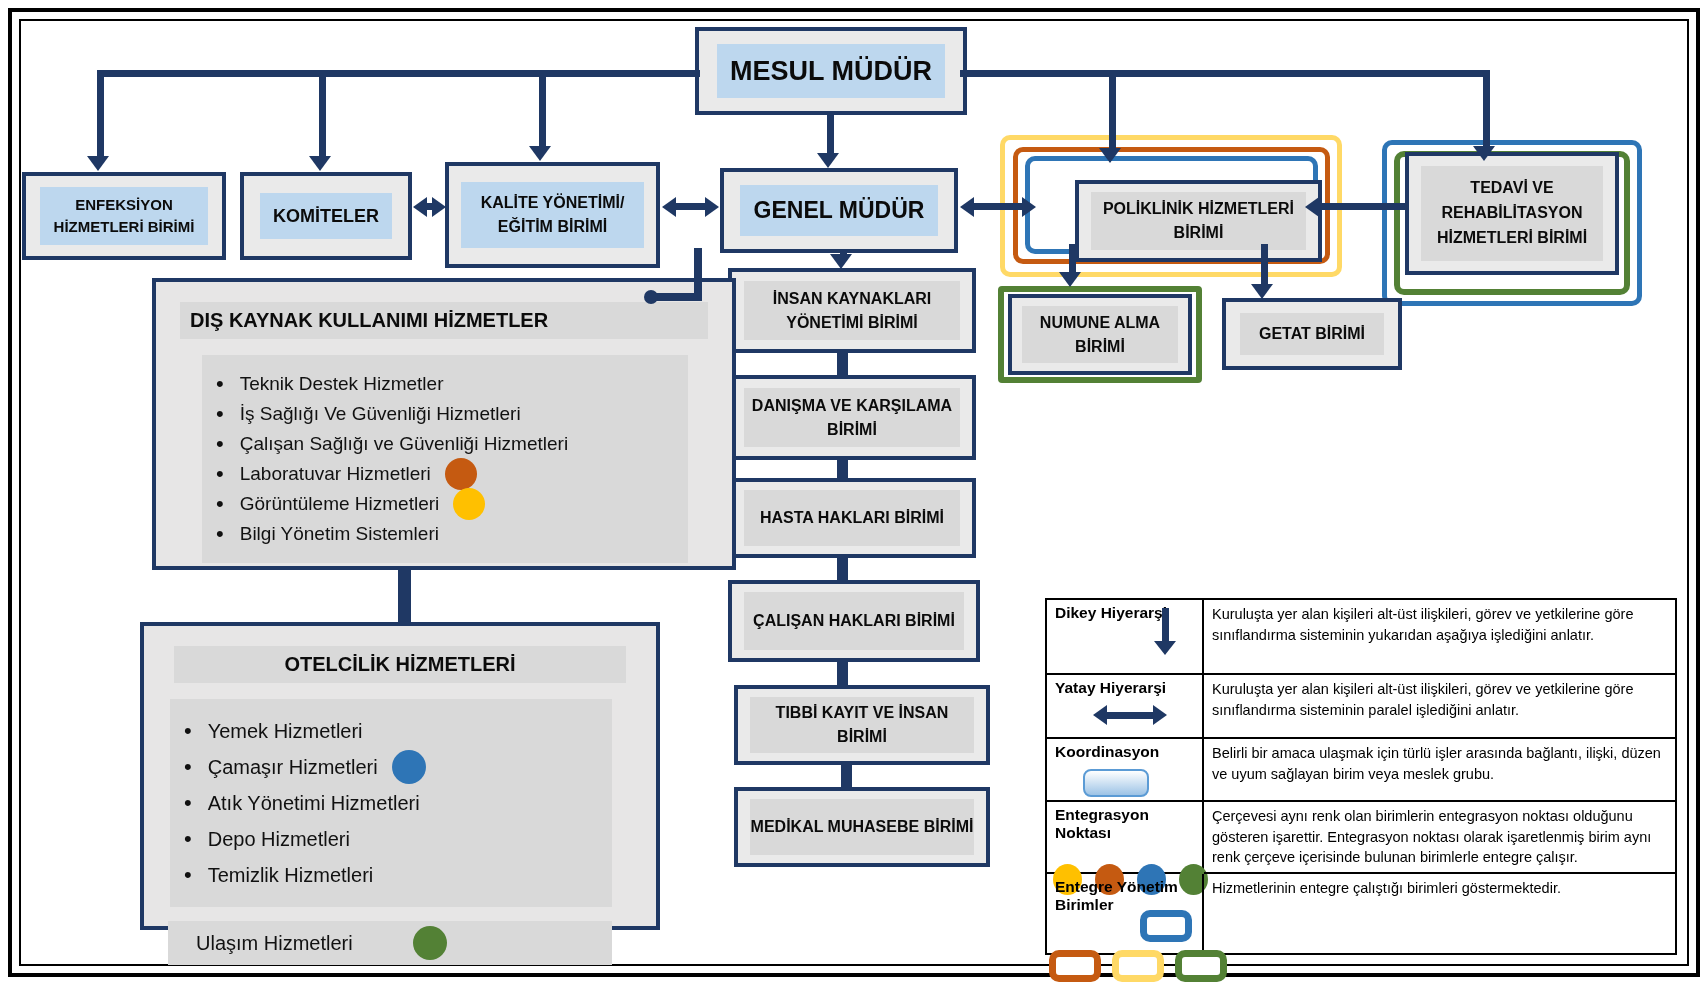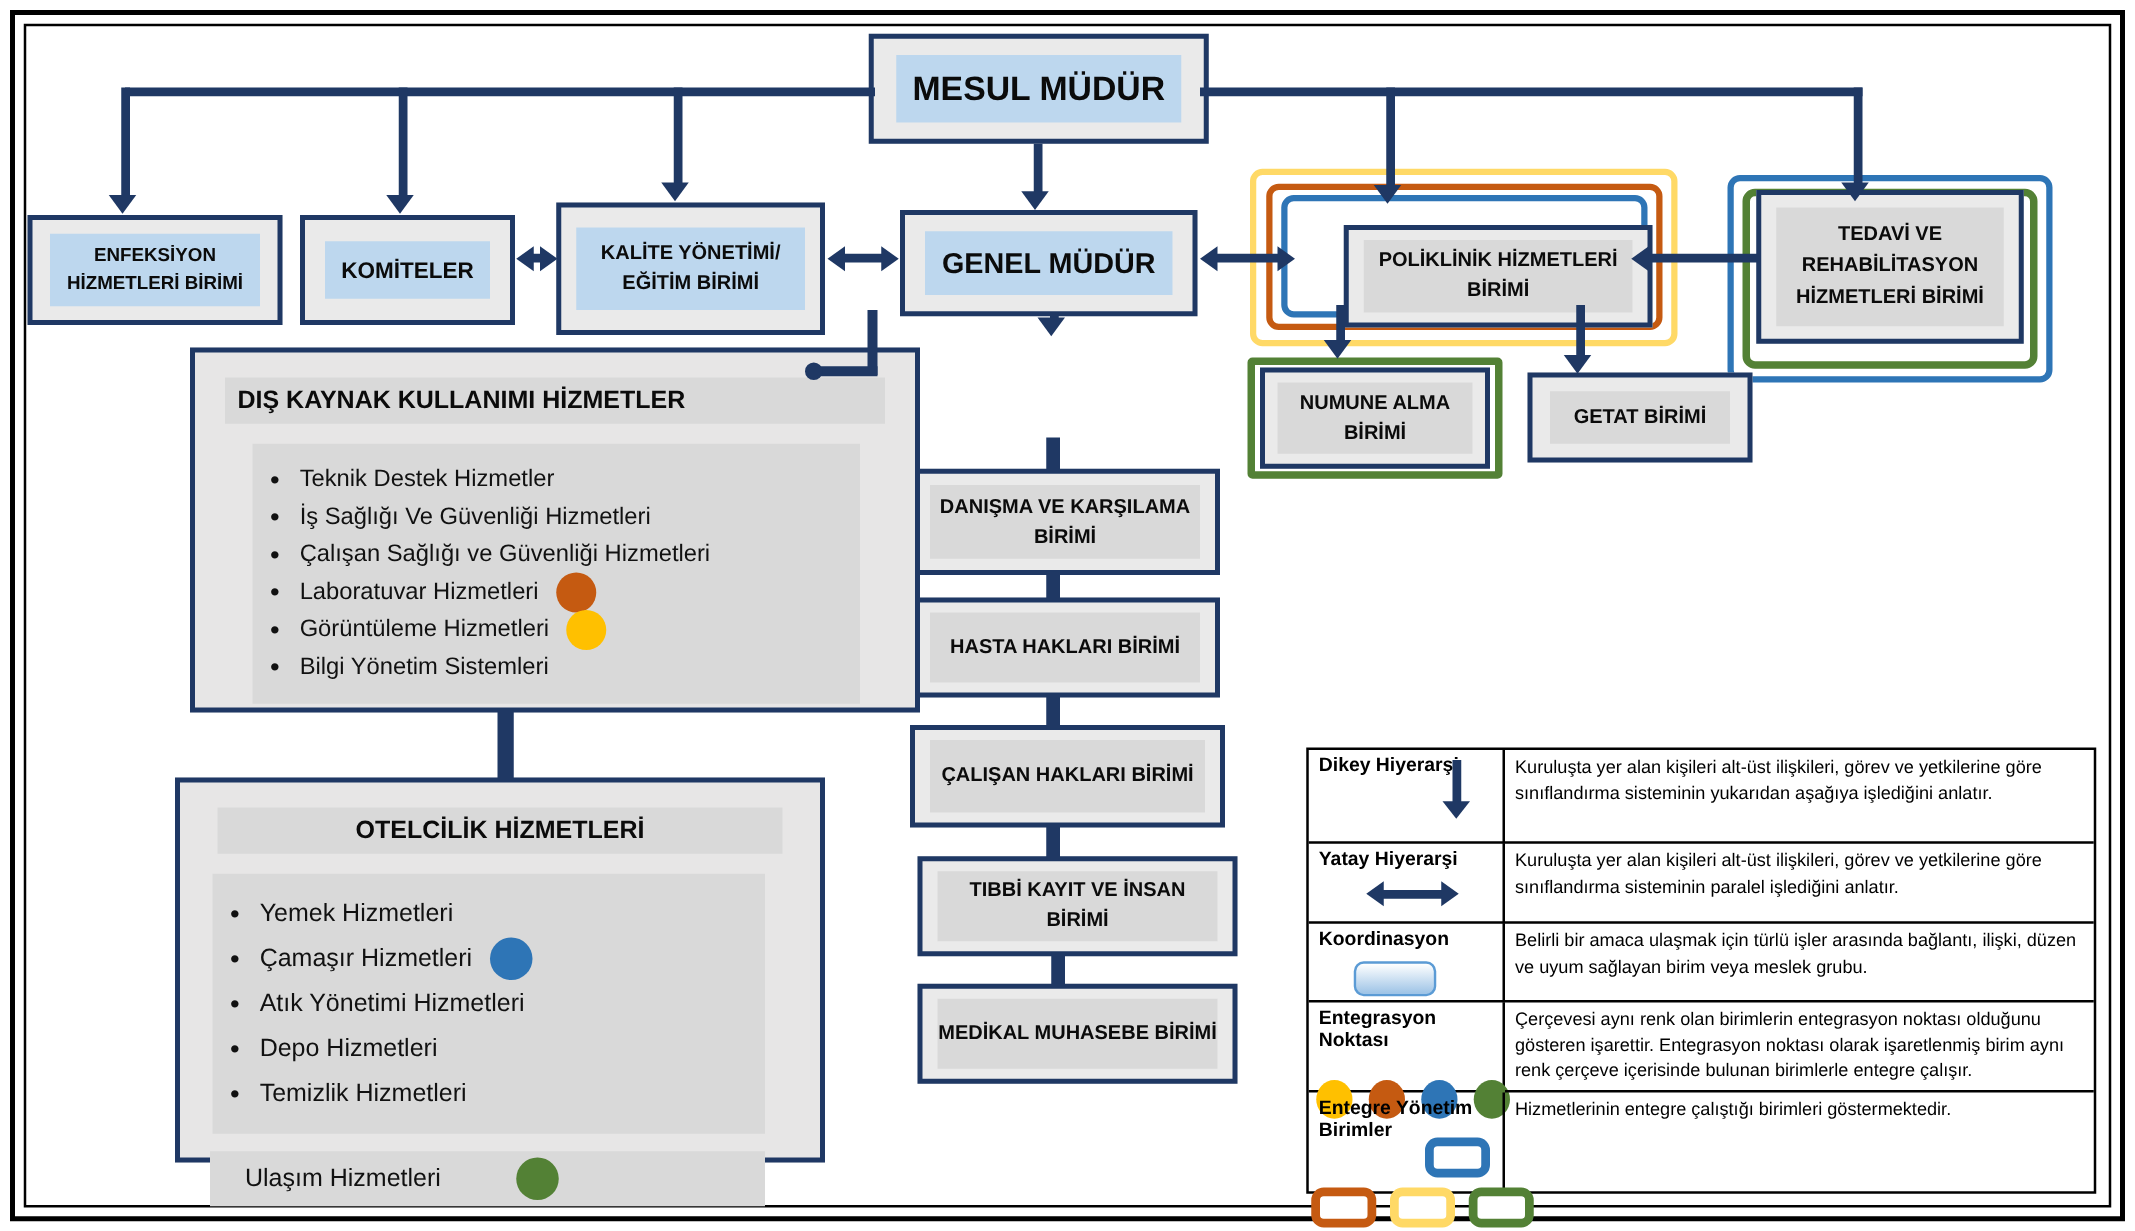--- a/index.html
+++ b/index.html
@@ -114,20 +114,23 @@
   </div>
 
   <div class="node" style="left:1008px;top:294px;width:184px;height:81px;">
     <div class="strip gray" style="margin:8px 10px;font-size:16px;line-height:1.5;">NUMUNE ALMA BİRİMİ</div>
   </div>
 
   <div class="node" style="left:1222px;top:298px;width:180px;height:72px;">
     <div class="strip gray" style="margin:11px 14px;font-size:16px;">GETAT BİRİMİ</div>
   </div>
 
+  <div class="node" style="left:728px;top:268px;width:248px;height:85px;">
+    <div class="strip gray" style="margin:9px 12px;font-size:16px;line-height:1.5;">İNSAN KAYNAKLARI YÖNETİMİ BİRİMİ</div>
+  </div>
 
   <div class="node" style="left:728px;top:375px;width:248px;height:85px;">
     <div class="strip gray" style="margin:9px 12px;font-size:16px;line-height:1.5;">DANIŞMA VE KARŞILAMA BİRİMİ</div>
   </div>
 
   <div class="node" style="left:728px;top:478px;width:248px;height:80px;">
     <div class="strip gray" style="margin:8px 12px;font-size:16px;line-height:1.5;">HASTA HAKLARI BİRİMİ</div>
   </div>
 
   <div class="node" style="left:728px;top:580px;width:252px;height:82px;">

